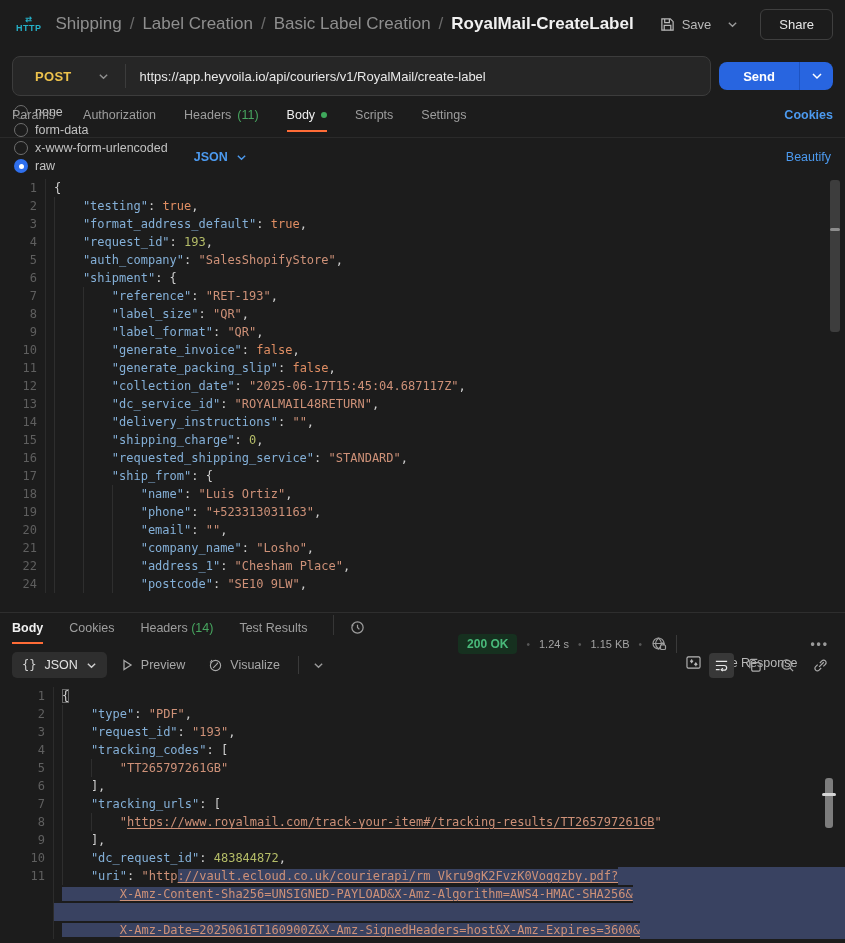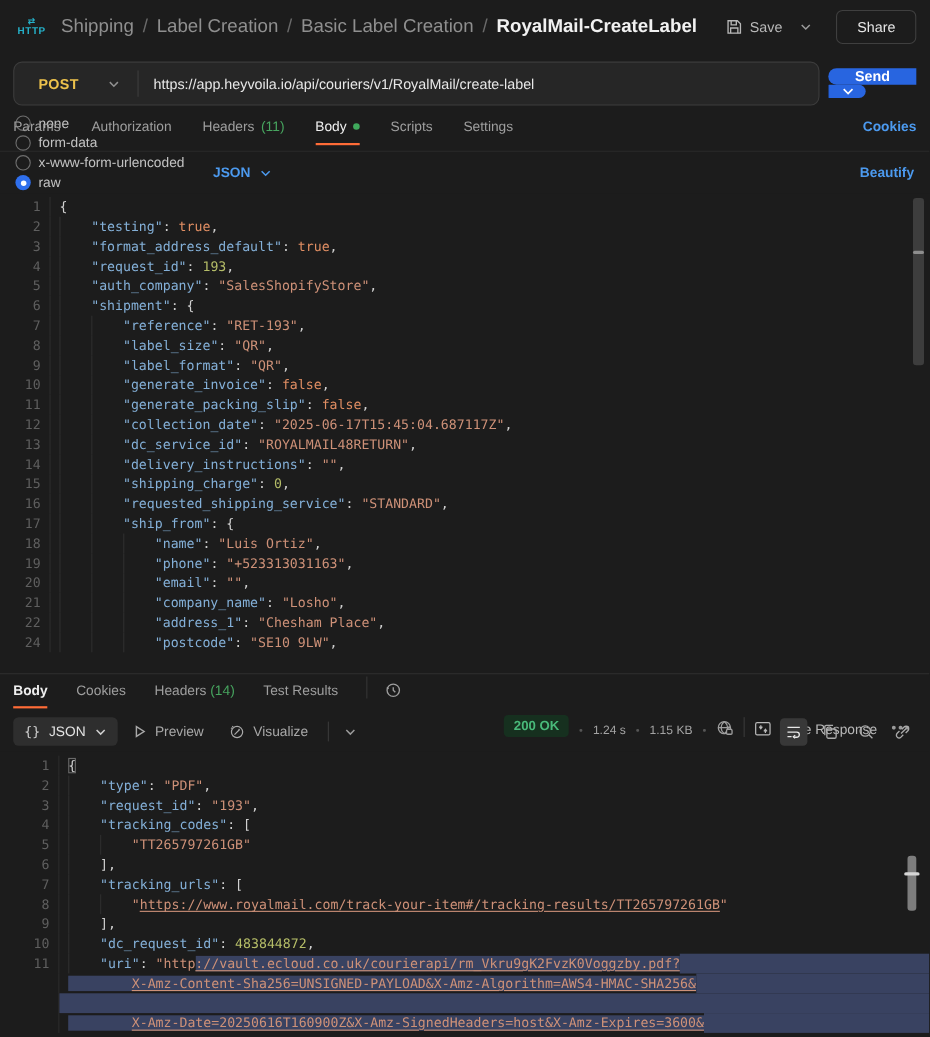--- a/index.html
+++ b/index.html
@@ -24,21 +24,21 @@
   svg { display:block; }
 
   
   .url-row { height:56px; display:flex; align-items:center; padding:0 12px; gap:8px; flex:none; }
   .url-box { flex:1; height:40px; display:flex; align-items:center; background:#262626;
     border:1px solid #3c3c3c; border-radius:8px; overflow:hidden; }
   .method { display:flex; align-items:center; gap:26px; padding:0 16px 0 22px; cursor:pointer; }
   .method .m { color:#edc24c; font-weight:bold; font-size:13px; letter-spacing:.3px; }
   .url-div { width:1px; height:24px; background:#3c3c3c; }
   .url-text { flex:1; padding:0 14px; font-size:13px; color:#e8e8e8; white-space:nowrap; overflow:hidden; }
-  .send-grp { display:flex; height:28px;flex-direction:column; }
+  .send-grp { display:flex; height:28px; }
   .send-main { background:#2865e0; color:#fff; font-size:13px; font-weight:bold;
     border:none; padding:0 24px; border-radius:8px 0 0 8px; cursor:pointer; }
   .send-arrow { background:#2865e0; border-left:1px solid #1d53c2; width:34px;
     display:flex; align-items:center; justify-content:center; border-radius:0 8px 8px 0; cursor:pointer; }
 
   
   .tabs-row { height:34px; display:flex; align-items:flex-start; padding:0 12px; flex:none;
     border-bottom:1px solid #2a2a2a; }
   .tab { font-size:12.5px; color:#9e9e9e; padding:4px 0 10px; margin-right:28px; cursor:pointer;
     position:relative; display:flex; align-items:center; gap:6px; }
@@ -50,21 +50,21 @@
 
   
   .opts-row { height:38px; display:flex; align-items:center; padding:0 14px; gap:20px; flex:none; }
   .radio { display:flex; align-items:center; gap:7px; font-size:12.5px; color:#c2c2c2; cursor:pointer; }
   .rc { width:14px; height:14px; border-radius:50%; border:1.5px solid #6e6e6e; }
   .radio.on .rc { border:none; background:#2f6fed; position:relative; }
   .radio.on .rc::after { content:""; position:absolute; left:4.5px; top:4.5px; width:5px; height:5px;
     border-radius:50%; background:#fff; }
   .lang-sel { display:flex; align-items:center; gap:8px; color:#4c9aef; font-size:12.5px;
     font-weight:bold; cursor:pointer; margin-left:6px; }
-  .beautify { margin-left:auto; color:#4c9aef; font-size:12.5px; font-weight:bold; cursor:pointer; }
+  .beautify { margin-left:auto; color:#4c9aef; font-size:12.5px; font-weight:normal; cursor:pointer; }
 
   
   .editor { position:relative; background:#1c1c1c; overflow:hidden;
     font-family:"DejaVu Sans Mono", monospace; font-size:12px; }
   .req-editor { height:437px; flex:none; border-bottom:1px solid #2e2e2e; padding-top:3px; }
   .cl { display:flex; height:18px; line-height:18px; white-space:pre; }
   .ln { flex:none; width:46px; text-align:right; padding-right:8px; color:#5f5f5f;
     border-right:1px solid #2c2c2c; }
   .resp-editor .ln { width:54px; }
   .lc { flex:none; padding-left:8px; }
@@ -82,21 +82,21 @@
     vertical-align:text-bottom; margin:0 -1px; }
   .sbar { position:absolute; border-radius:3px; }
 
   
   .resp-hdr { height:32px; display:flex; align-items:flex-start; padding:0 12px; flex:none; margin-top:2px; }
   .rtab { font-size:12.5px; color:#9e9e9e; padding:6px 0 9px; margin-right:26px; cursor:pointer; position:relative; }
   .rtab.active { color:#f0f0f0; font-weight:bold; }
   .rtab.active::after { content:""; position:absolute; left:0; right:0; bottom:0; height:2px; background:#ff6c37; }
   .rtab .cnt { color:#47a55f; }
   .hist-icon { color:#9e9e9e; padding:5px 0 0 4px; cursor:pointer; border-left:1px solid #363636; padding-left:16px; }
-  .status-grp { margin-left:auto; display:flex; align-items:flex-end; gap:9px; padding-top:3px; }
+  .status-grp { margin-left:auto; display:flex; align-items:center; gap:9px; padding-top:3px; }
   .status-badge { background:#16301f; color:#49b97a; font-size:12px; font-weight:bold;
     padding:3px 9px; border-radius:4px; }
   .meta { color:#a3a3a3; font-size:11px; }
   .mdot { color:#565656; font-size:10px; }
   .vbar { width:1px; height:18px; background:#3a3a3a; }
   .save-resp { display:flex; align-items:center; gap:8px; color:#b8b8b8; font-size:12.5px; cursor:pointer;margin-top:38px; }
   .more-dots { color:#9a9a9a; letter-spacing:2px; font-size:12px; font-weight:bold; cursor:pointer; padding:2px 4px; }
 
   
   .resp-tools { height:36px; display:flex; align-items:center; padding:0 12px; gap:4px; flex:none; }

